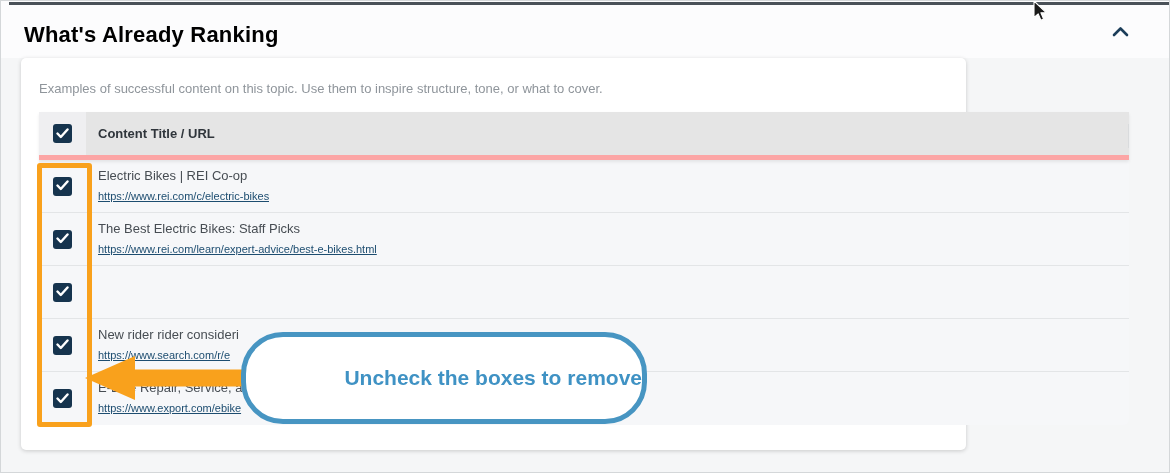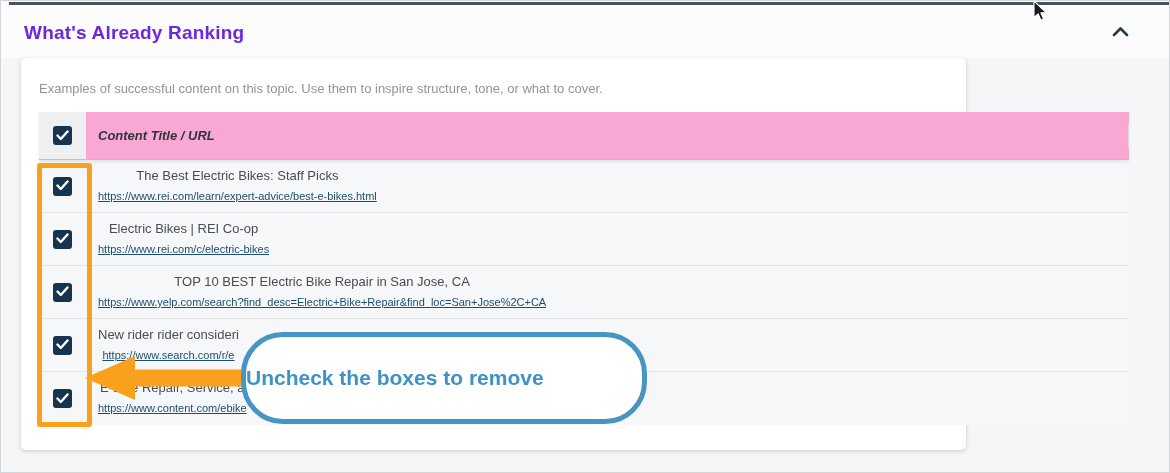--- a/index.html
+++ b/index.html
@@ -8,37 +8,36 @@
 
   .frame {
     position:relative; width:1170px; height:473px;
     background:#f5f6f7; border:1px solid #d4d7d9; overflow:hidden;
   }
   .top-strip { position:absolute; top:0; left:0; right:0; height:57px; background:#fcfcfd; }
   .topbar { position:absolute; top:1px; left:8px; right:0; height:3px; background:#4a5158; }
 
   .page-title {
     position:absolute; left:23px; top:21px;
-    font-size:19px; font-weight:bold; color:#6d28d9; letter-spacing:0.2px;
+    font-size:22px; font-weight:bold; color:#000000; letter-spacing:0.2px;
   }
   .chevron-btn { position:absolute; left:1108px; top:22px; width:22px; height:18px;
     display:flex; align-items:center; justify-content:center; cursor:pointer; }
 
   .card {
     position:absolute; left:20px; top:57px; width:945px; height:392px;
     background:#ffffff; border-radius:5px;
     box-shadow:0 1px 4px rgba(0,0,0,0.18);
-    text-align:center;
   }
   .desc { position:absolute; left:18px; top:23px; font-size:13px; color:#8f959b; }
 
   .table { position:absolute; left:18px; top:54px; width:1090px; }
   .thead {
-    position:relative; display:flex; height:48px; background:#f9a8d4;
-    border-bottom:1px solid #fca5a5; box-shadow:0 2px 3px rgba(0,0,0,0.08);font-style:italic;
+    position:relative; display:flex; height:48px; background:#e5e5e5;
+    border-bottom:5px solid #fca5a5; box-shadow:0 2px 3px rgba(0,0,0,0.08);
   }
   .cb-cell { width:47px; flex:none; display:flex; align-items:center; justify-content:center; }
   .thead .cb-cell { background:#efeff1; }
   .th-label { align-self:center; padding-left:12px; font-size:13px; font-weight:bold; color:#2f353b; }
   .th-divider { position:absolute; right:0; top:12px; width:1px; height:24px; background:#d9dbdd; }
 
   .row { display:flex; height:53px; background:#f6f7f9; border-bottom:1px solid #e3e5e7; }
   .tbody .row:last-child { border-bottom:none; border-radius:0 0 6px 6px; }
   .row-content { padding-left:12px; padding-top:8px; overflow:hidden; white-space:nowrap; }
   .row-title { font-size:13px; color:#474d53; margin-bottom:3px; }
@@ -50,21 +49,21 @@
   }
 
   .highlight-box {
     position:absolute; left:36px; top:162px; width:55px; height:264px;
     border:5px solid #f9a11c; border-radius:3px; z-index:5; pointer-events:none;
   }
   .arrow-svg { position:absolute; left:80px; top:351px; z-index:6; pointer-events:none; }
   .callout {
     position:absolute; left:240px; top:331px; width:406px; height:92px;
     background:#ffffff; border:5px solid #4795c2; border-radius:42px; z-index:7;
-    display:flex; flex-direction:column; align-items:flex-start; justify-content:center;
+    display:flex; flex-direction:column; align-items:flex-end; justify-content:center;
   }
   .callout span { font-size:21px; font-weight:bold; color:#3f92c4; line-height:32px; }
 
   .cursor-svg { position:absolute; left:1032px; top:0; z-index:9; pointer-events:none; }
 </style>
 </head>
 <body>
 
 <div class="frame">
 
@@ -103,50 +102,46 @@
 
         <div class="row">
           <div class="cb-cell">
             <div class="checkbox">
               <span><svg width="13" height="11" viewBox="0 0 13 11">
                     <polyline points="1.5,5.5 4.8,9 11.5,1.5" fill="none" stroke="#ffffff" stroke-width="2.4" stroke-linecap="round" stroke-linejoin="round"></polyline>
                   </svg></span>
             </div>
           </div>
           <div class="row-content">
-            <div class="row-title">The Best Electric Bikes: Staff Picks</div>
-            <a class="row-url">https://www.rei.com/learn/expert-advice/best-e-bikes.html</a>
-          </div>
-        </div>
-
-        <div class="row">
-          <div class="cb-cell">
-            <div class="checkbox">
-              <span><svg width="13" height="11" viewBox="0 0 13 11">
-                    <polyline points="1.5,5.5 4.8,9 11.5,1.5" fill="none" stroke="#ffffff" stroke-width="2.4" stroke-linecap="round" stroke-linejoin="round"></polyline>
-                  </svg></span>
-            </div>
-          </div>
-          <div class="row-content">
             <div class="row-title">Electric Bikes | REI Co-op</div>
             <a class="row-url">https://www.rei.com/c/electric-bikes</a>
           </div>
         </div>
 
         <div class="row">
           <div class="cb-cell">
             <div class="checkbox">
               <span><svg width="13" height="11" viewBox="0 0 13 11">
                     <polyline points="1.5,5.5 4.8,9 11.5,1.5" fill="none" stroke="#ffffff" stroke-width="2.4" stroke-linecap="round" stroke-linejoin="round"></polyline>
                   </svg></span>
             </div>
           </div>
           <div class="row-content">
-            <div class="row-title">TOP 10 BEST Electric Bike Repair in San Jose, CA</div>
-            <a class="row-url">https://www.yelp.com/search?find_desc=Electric+Bike+Repair&amp;find_loc=San+Jose%2C+CA</a>
+            <div class="row-title">The Best Electric Bikes: Staff Picks</div>
+            <a class="row-url">https://www.rei.com/learn/expert-advice/best-e-bikes.html</a>
+          </div>
+        </div>
+
+        <div class="row">
+          <div class="cb-cell">
+            <div class="checkbox">
+              <span><svg width="13" height="11" viewBox="0 0 13 11">
+                    <polyline points="1.5,5.5 4.8,9 11.5,1.5" fill="none" stroke="#ffffff" stroke-width="2.4" stroke-linecap="round" stroke-linejoin="round"></polyline>
+                  </svg></span>
+            </div>
           </div>
         </div>
 
         <div class="row">
           <div class="cb-cell">
             <div class="checkbox">
               <span><svg width="13" height="11" viewBox="0 0 13 11">
                     <polyline points="1.5,5.5 4.8,9 11.5,1.5" fill="none" stroke="#ffffff" stroke-width="2.4" stroke-linecap="round" stroke-linejoin="round"></polyline>
                   </svg></span>
             </div>
@@ -160,21 +155,21 @@
         <div class="row">
           <div class="cb-cell">
             <div class="checkbox">
               <span><svg width="13" height="11" viewBox="0 0 13 11">
                     <polyline points="1.5,5.5 4.8,9 11.5,1.5" fill="none" stroke="#ffffff" stroke-width="2.4" stroke-linecap="round" stroke-linejoin="round"></polyline>
                   </svg></span>
             </div>
           </div>
           <div class="row-content">
             <div class="row-title">E-Bike Repair, Service, a</div>
-            <a class="row-url">https://www.content.com/ebike</a>
+            <a class="row-url">https://www.export.com/ebike</a>
           </div>
         </div>
 
       </div>
     </div>
   </div>
 
   <div class="highlight-box"></div>
 
   <svg class="arrow-svg" width="180" height="52" viewBox="0 0 180 52">

